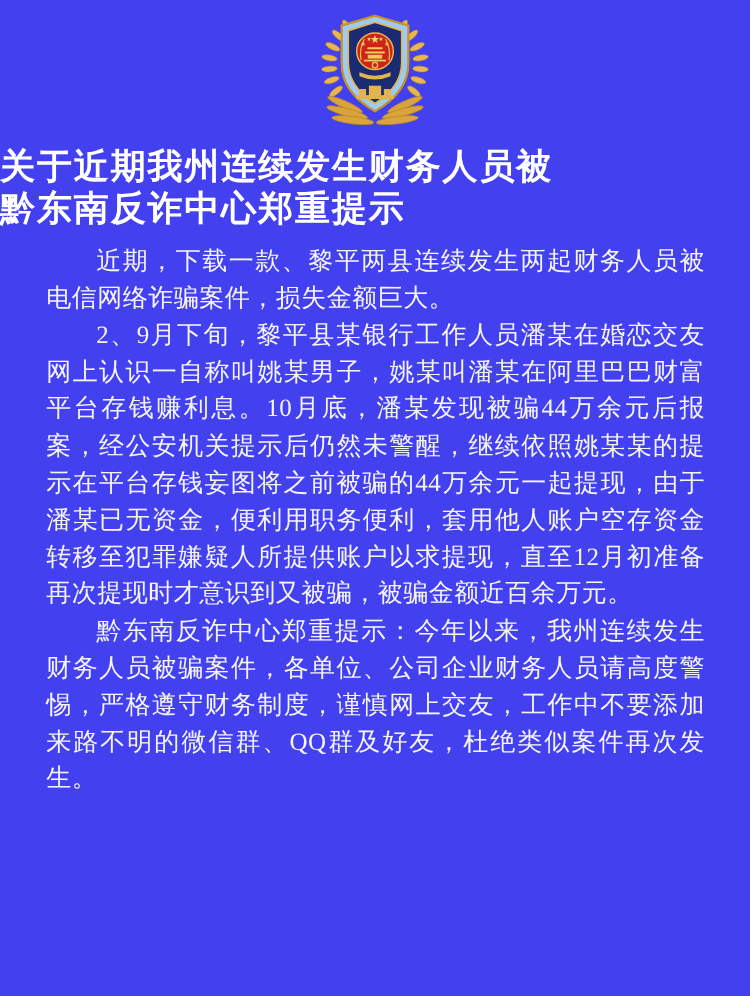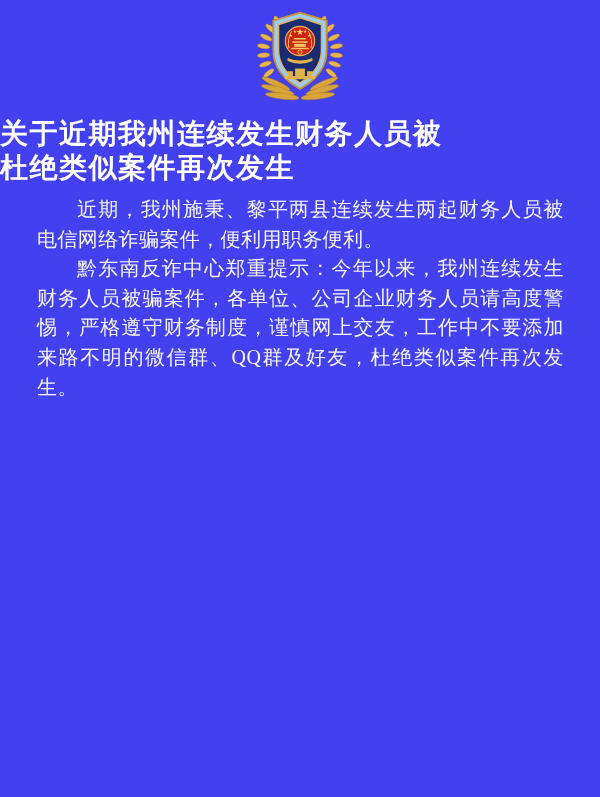--- a/index.html
+++ b/index.html
@@ -98,21 +98,22 @@
         <rect x="51" y="70" width="6" height="7"></rect>
         <rect x="59.5" y="67" width="11" height="10"></rect>
         <rect x="73" y="70" width="6" height="7"></rect>
         <rect x="48" y="75.5" width="34" height="3.5"></rect>
       </g>
     </svg>
   </div>
 
   <h1 class="title">
     <span>关于近期我州连续发生财务人员被</span><br>
-    <span>杜绝类似案件再次发生</span>
+    <span>黔东南反诈中心郑重提示</span>
   </h1>
 
   <div class="content">
-    <p>近期，我州施秉、黎平两县连续发生两起财务人员被电信网络诈骗案件，便利用职务便利。</p>
+    <p>近期，下载一款、黎平两县连续发生两起财务人员被电信网络诈骗案件，损失金额巨大。</p>
+    <p>2、9月下旬，黎平县某银行工作人员潘某在婚恋交友网上认识一自称叫姚某男子，姚某叫潘某在阿里巴巴财富平台存钱赚利息。10月底，潘某发现被骗44万余元后报案，经公安机关提示后仍然未警醒，继续依照姚某某的提示在平台存钱妄图将之前被骗的44万余元一起提现，由于潘某已无资金，便利用职务便利，套用他人账户空存资金转移至犯罪嫌疑人所提供账户以求提现，直至12月初准备再次提现时才意识到又被骗，被骗金额近百余万元。</p>
     <p>黔东南反诈中心郑重提示：今年以来，我州连续发生财务人员被骗案件，各单位、公司企业财务人员请高度警惕，严格遵守财务制度，谨慎网上交友，工作中不要添加来路不明的微信群、QQ群及好友，杜绝类似案件再次发生。</p>
   </div>
 
 </div>
 
 </body></html>

